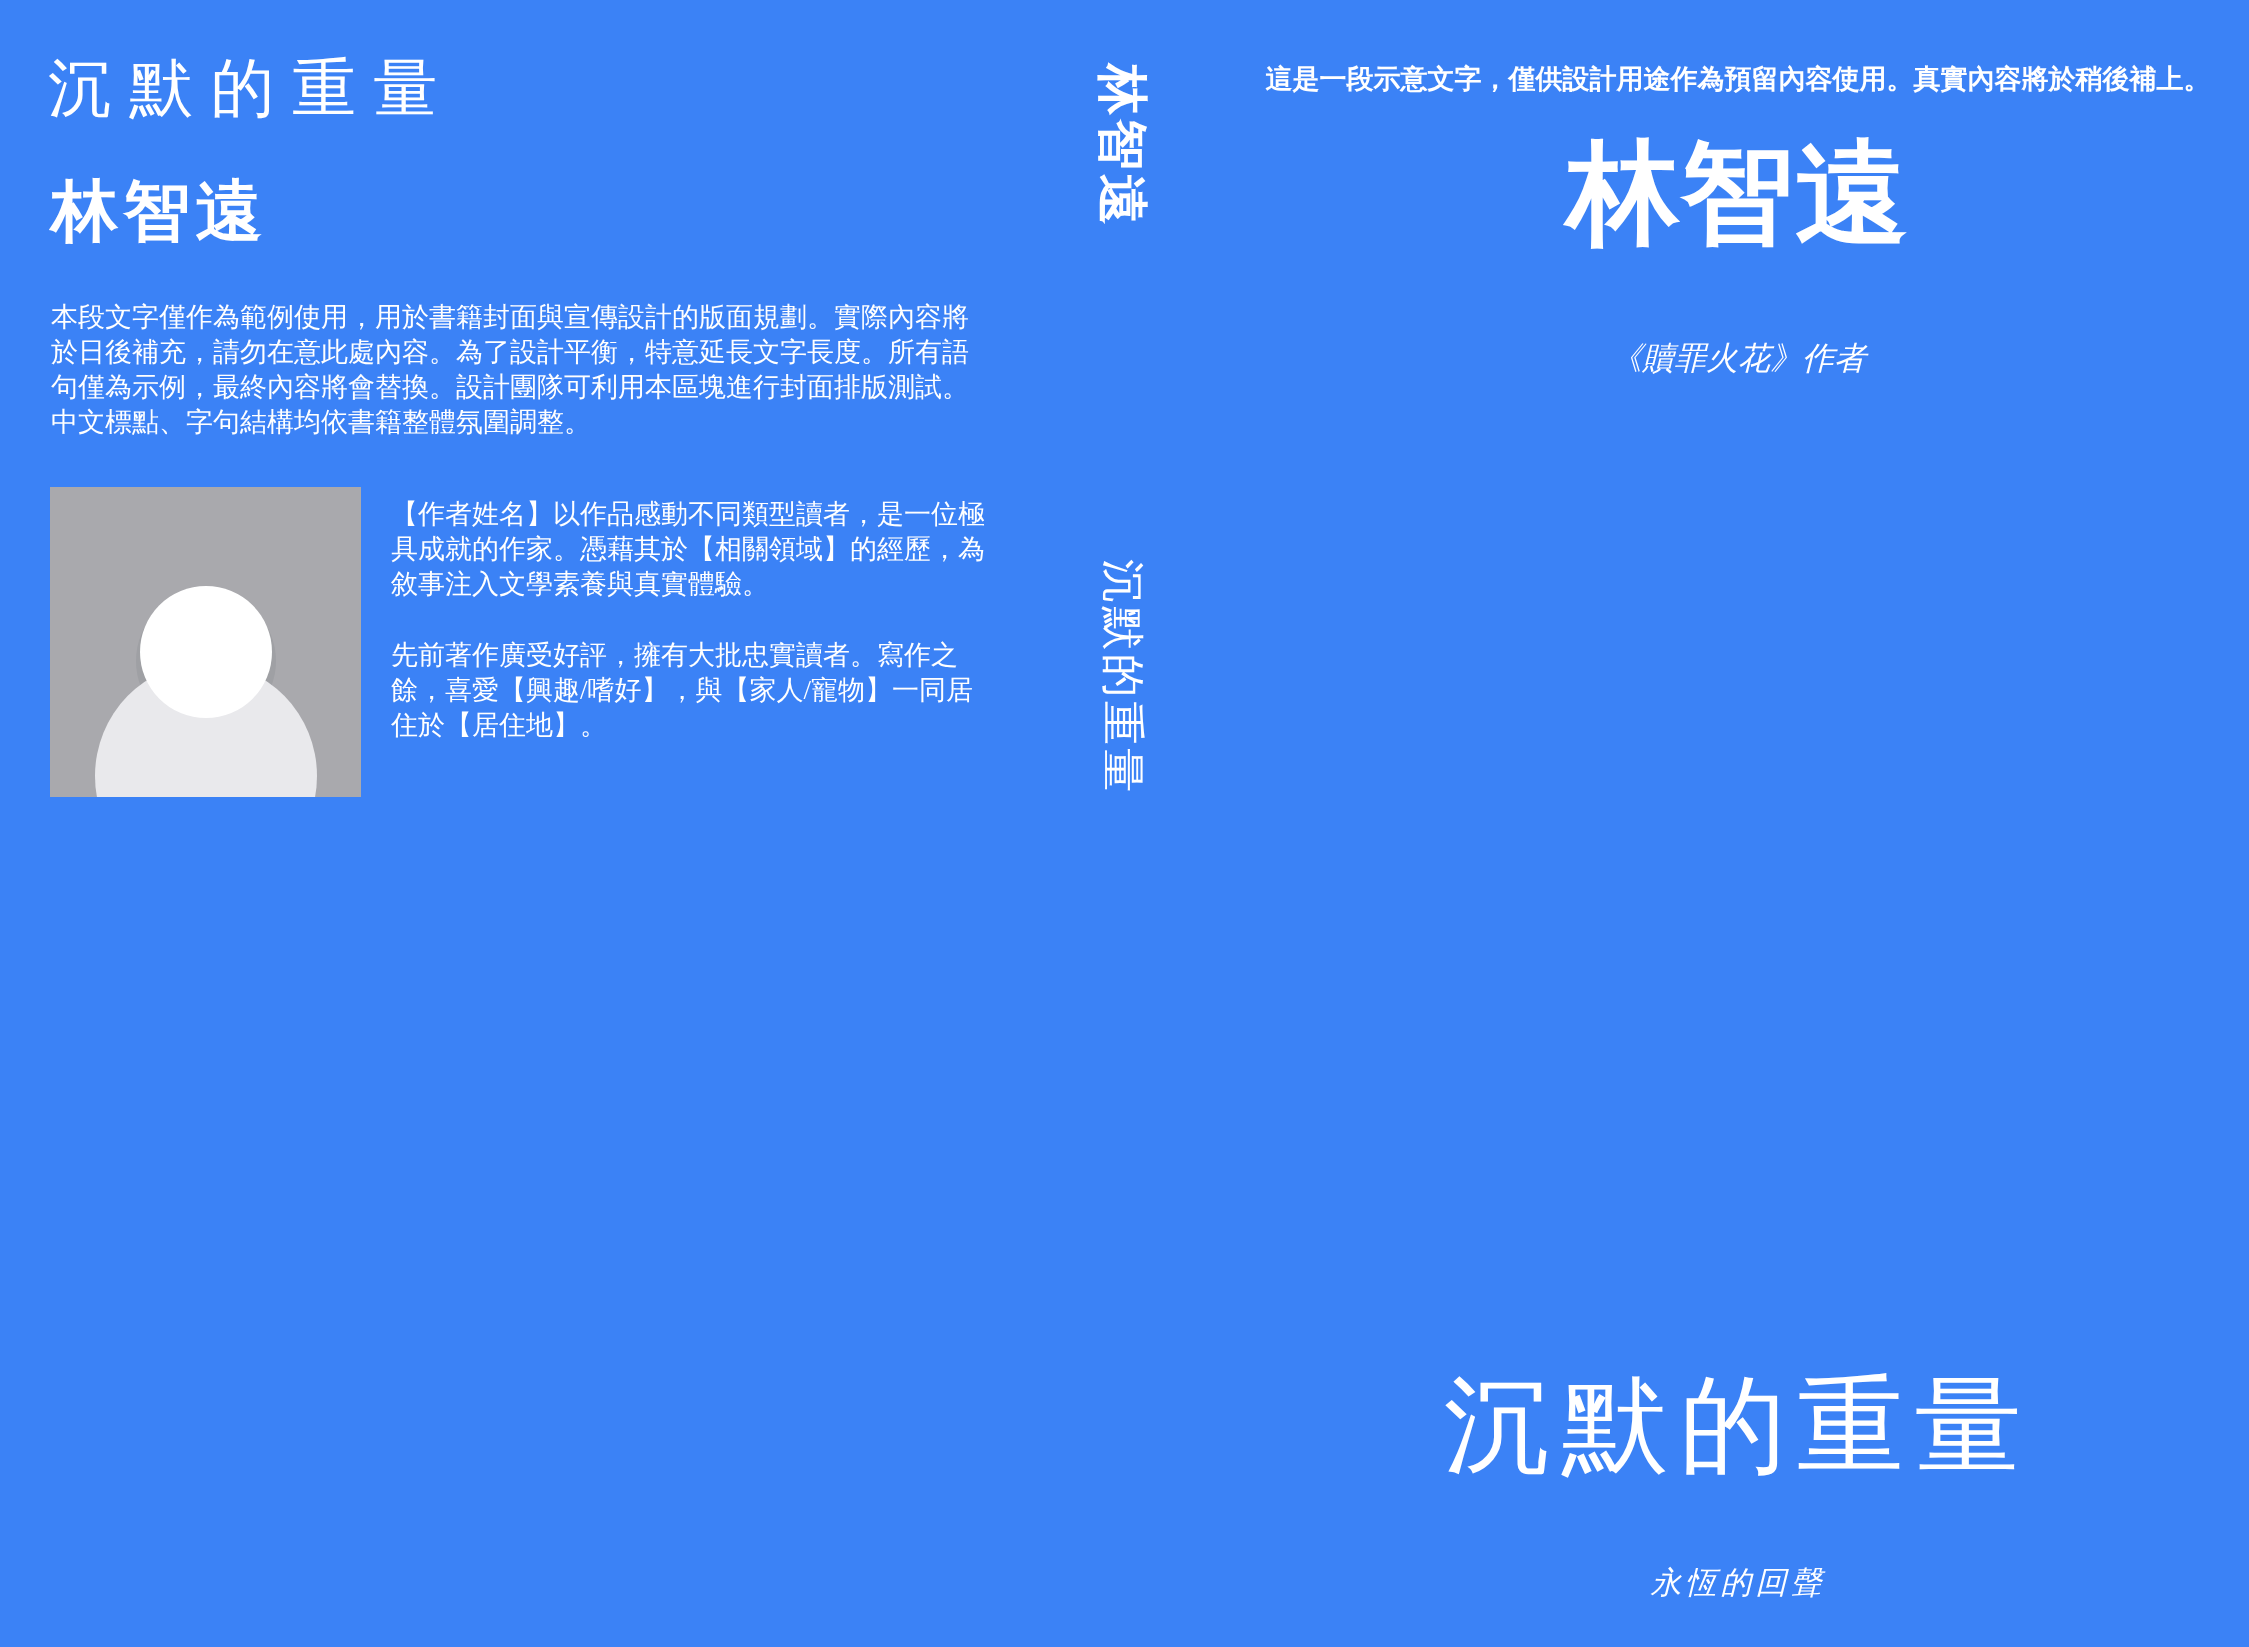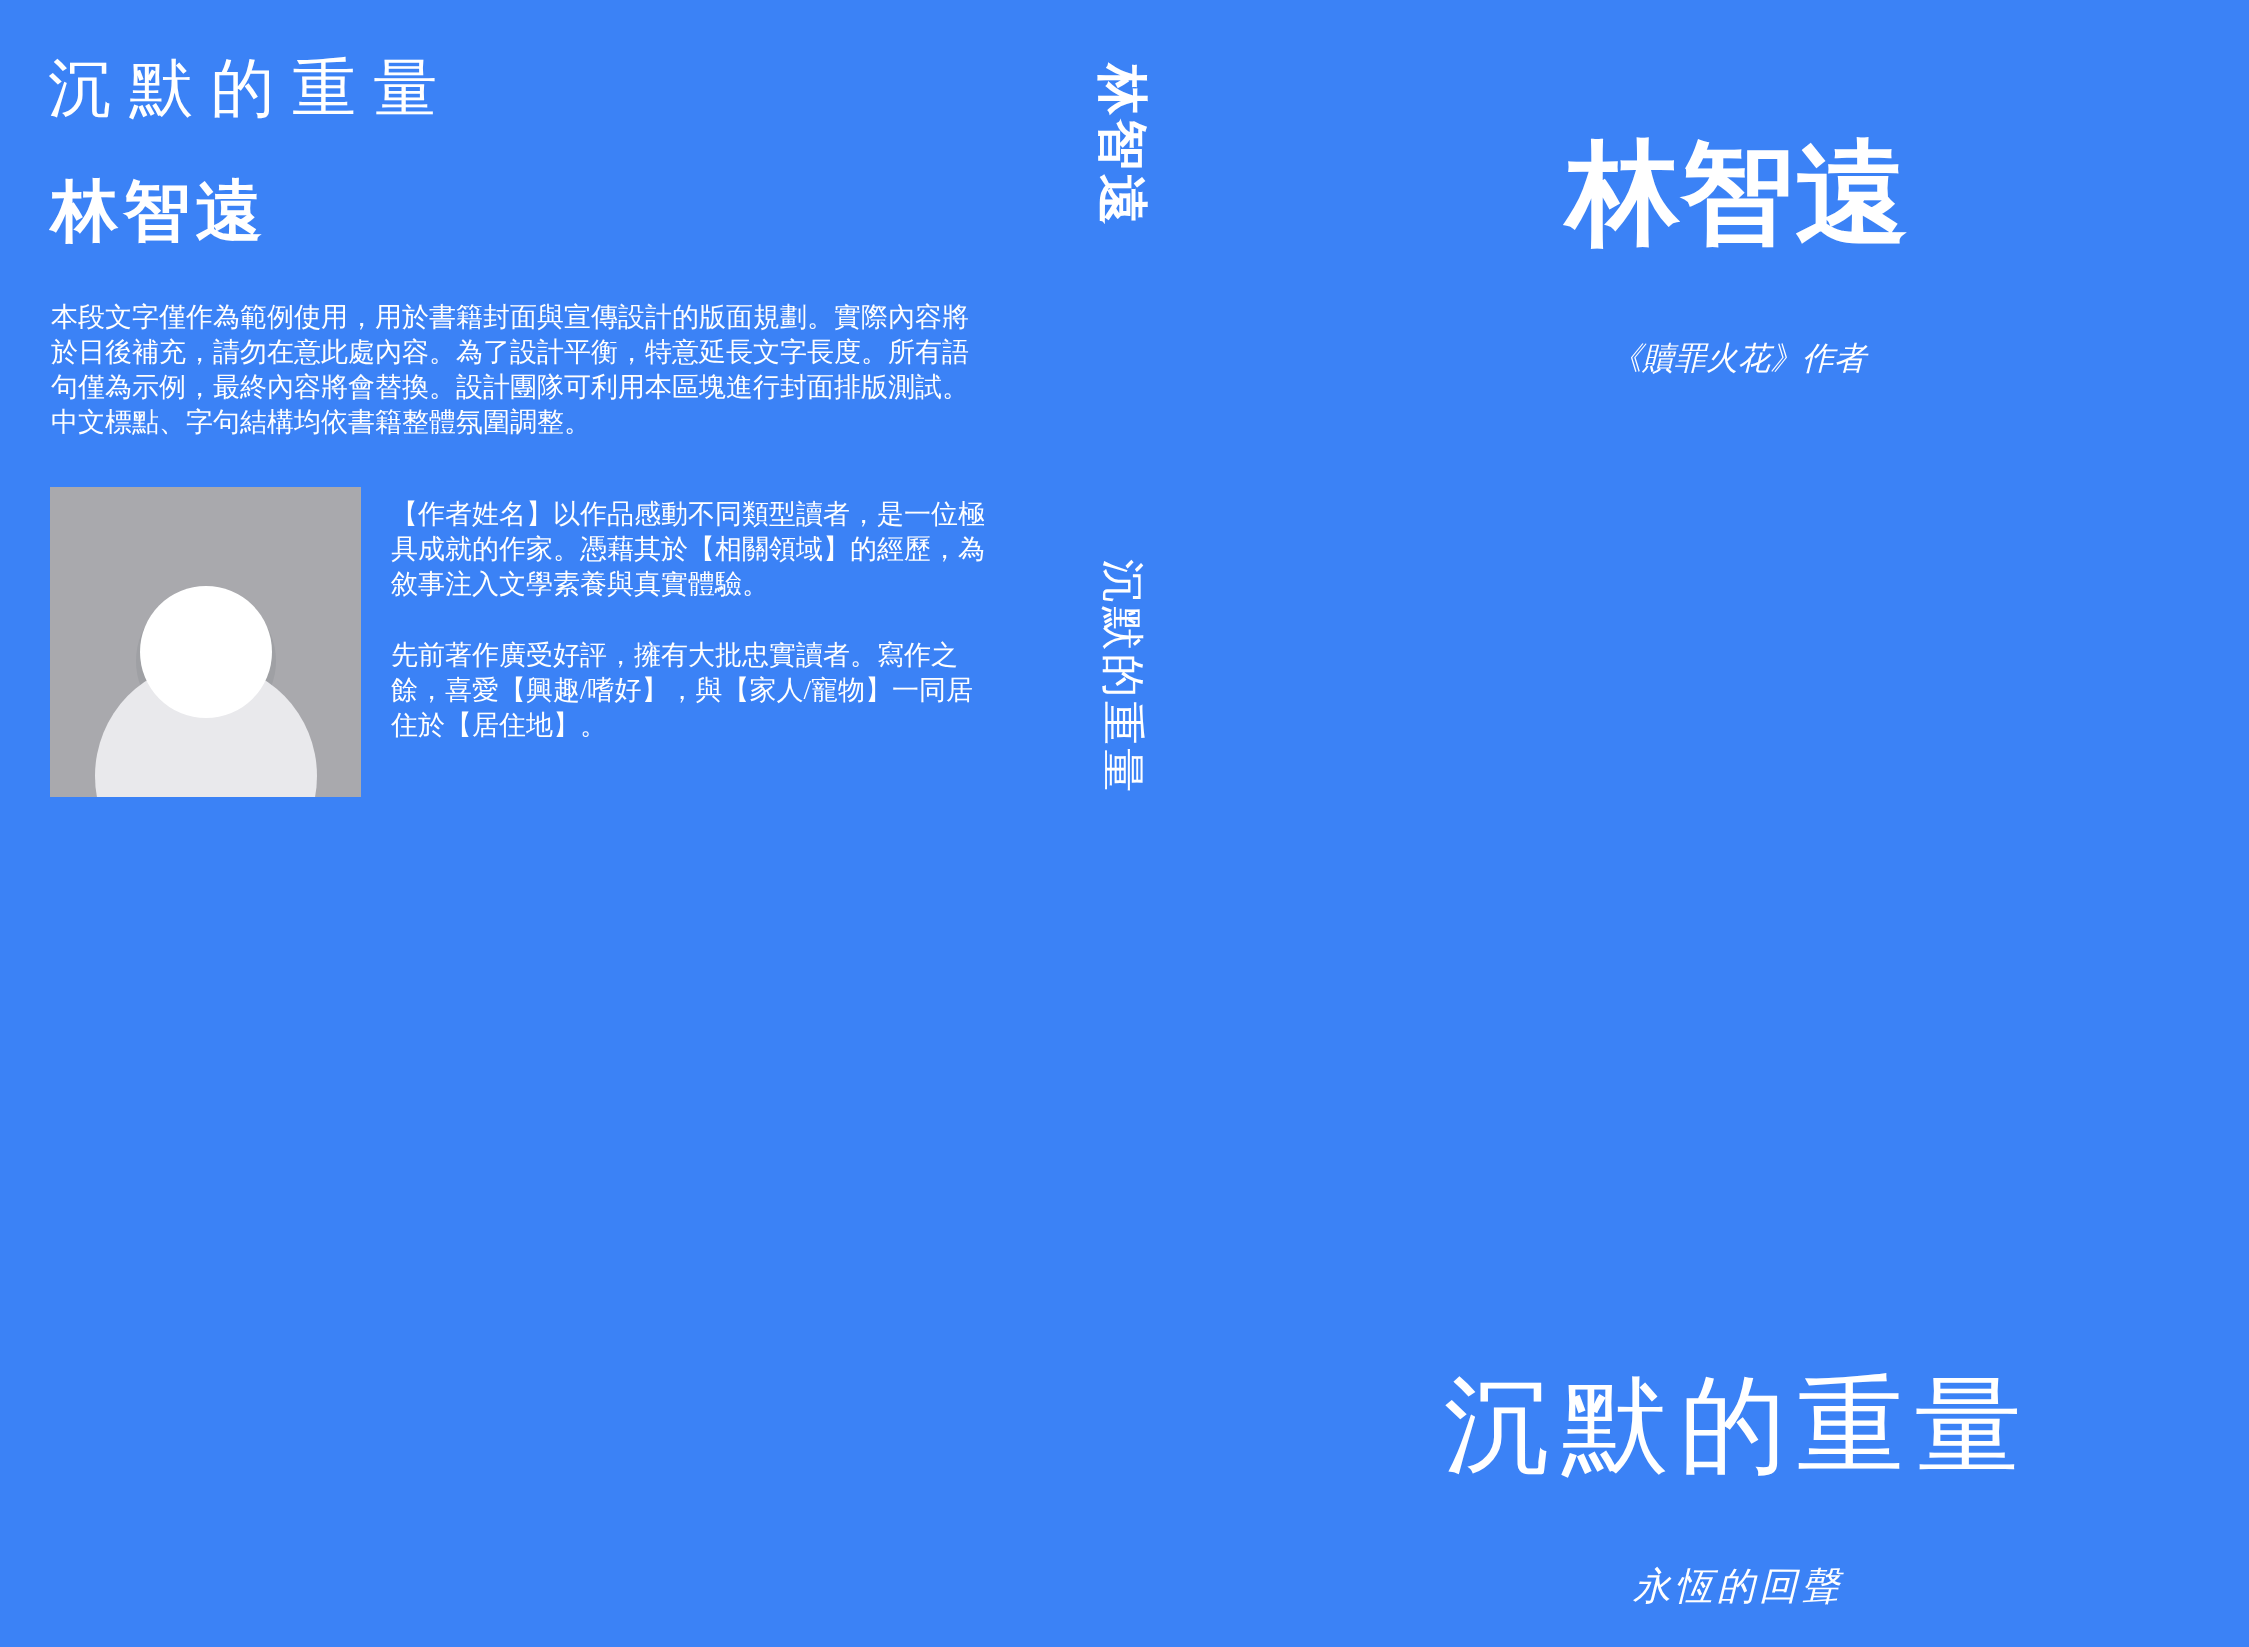--- a/index.html
+++ b/index.html
@@ -89,21 +89,21 @@
     font-size:32px;line-height:1.2;
     font-style:italic;white-space:nowrap;margin-top:27px;
   }
   .front-title{
     left:0;top:1373px;width:100%;
     font-size:107px;line-height:1;
     letter-spacing:10.7px;font-weight:400;white-space:nowrap;
   }
   .front-subtitle{
     left:0;top:1564px;width:100%;
-    font-size:38px;line-height:1.2;
+    font-size:31px;line-height:1.2;
     letter-spacing:4px;font-style:italic;white-space:nowrap;
   }
 </style>
 </head>
 <body>
 
 <div id="page">
 
   <div class="abs serif back-title">沉默的重量</div>
 
@@ -121,20 +121,21 @@
     <p>【作者姓名】以作品感動不同類型讀者，是一位極具成就的作家。憑藉其於【相關領域】的經歷，為敘事注入文學素養與真實體驗。</p>
     <p>先前著作廣受好評，擁有大批忠實讀者。寫作之餘，喜愛【興趣/嗜好】，與【家人/寵物】一同居住於【居住地】。</p>
   </div>
 
   <div class="abs sans spine-author">林智遠</div>
 
   <div class="abs serif spine-title">沉默的重量</div>
 
   <div class="abs front">
 
+    <div class="abs serif front-tagline">這是一段示意文字，僅供設計用途作為預留內容使用。真實內容將於稍後補上。</div>
 
     <div class="abs sans front-author">林智遠</div>
 
     <div class="abs serif front-credit">《贖罪火花》作者</div>
 
     <div class="abs serif front-title">沉默的重量</div>
 
     <div class="abs serif front-subtitle">永恆的回聲</div>
   </div>
 

